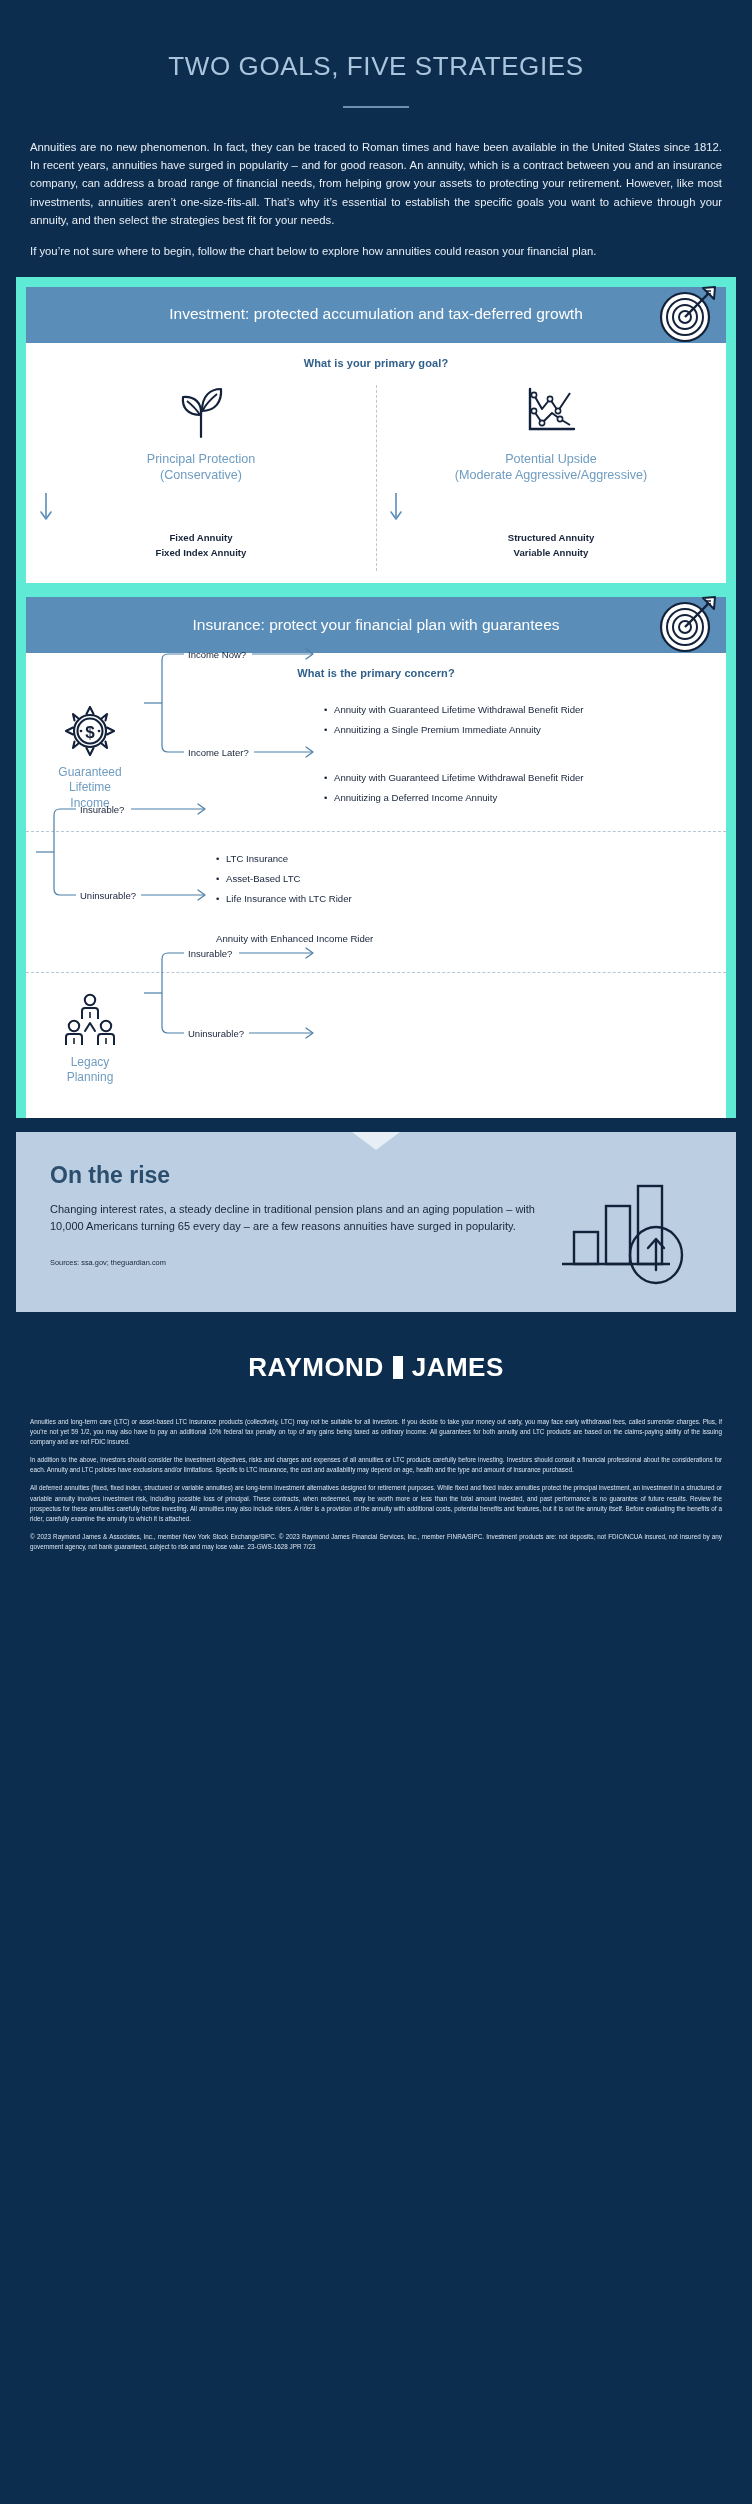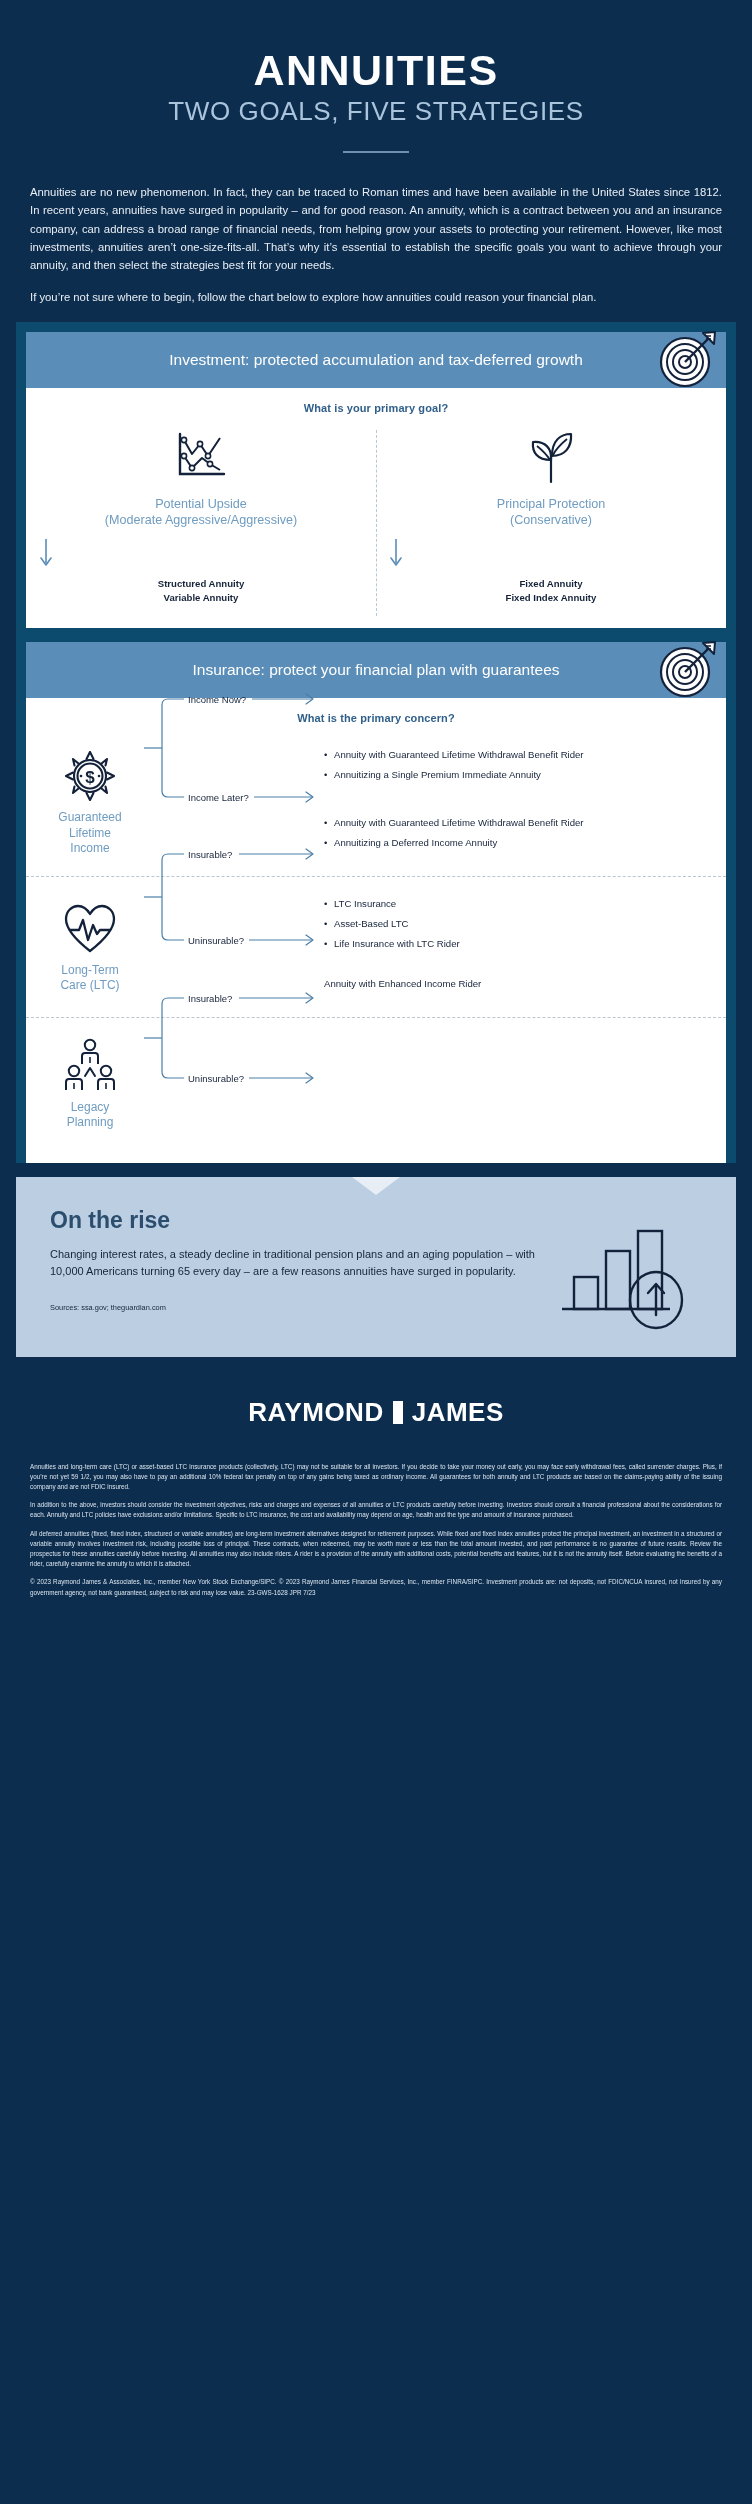--- a/index.html
+++ b/index.html
@@ -29,21 +29,21 @@
   
   .intro { padding: 30px 30px 0; }
   .intro p {
     font-size: 11.3px; line-height: 1.62; color: #e8eef5;
     text-align: justify; margin-bottom: 13px;
   }
 
   
   .card {
     margin: 16px 16px 0;
-    background: #0c4a6e;
+    background: #5eead4;
     padding: 10px 10px 0;
   }
   .panel { background: #ffffff; margin-bottom: 14px; }
 
   .band {
     background: #5a8db8;
     padding: 17px 18px;
     display: flex; align-items: center; justify-content: center;
     position: relative;
     min-height: 56px;
@@ -152,21 +152,20 @@
   .disclaimer p:last-child { margin-bottom: 0; }
 
   svg { display: block; }
 </style>
 </head>
 <body>
 
 <div class="page">
 
   <div class="hero">
-    <div class="hero-title">ANNUITIES</div>
     <div class="hero-sub">TWO GOALS, FIVE STRATEGIES</div>
     <div class="hero-rule"></div>
   </div>
 
   <div class="intro">
     <p>Annuities are no new phenomenon. In fact, they can be traced to Roman times and have been available in the United States since 1812. In recent years, annuities have surged in popularity – and for good reason. An annuity, which is a contract between you and an insurance company, can address a broad range of financial needs, from helping grow your assets to protecting your retirement. However, like most investments, annuities aren’t one-size-fits-all. That’s why it’s essential to establish the specific goals you want to achieve through your annuity, and then select the strategies best fit for your needs.</p>
     <p>If you’re not sure where to begin, follow the chart below to explore how annuities could reason your financial plan.</p>
   </div>
 
   <div class="card">
@@ -185,20 +184,46 @@
             <path d="M50 7 L55 7 M50 10 L55 10" stroke="#13223a" stroke-width="1.4"></path>
           </svg>
         </span>
       </div>
       <div class="question">What is your primary goal?</div>
       <div class="two-col">
         <div class="divider"></div>
 
         <div class="col">
           <div class="col-icon">
+            <svg width="56" height="54" viewBox="0 0 56 54">
+              <path d="M28 52 L28 26" stroke="#13223a" stroke-width="2.2" fill="none" stroke-linecap="round"></path>
+              <path d="M28 30 C14 30 9 22 10 12 C22 11 29 18 28 30 Z" fill="none" stroke="#13223a" stroke-width="2.2" stroke-linejoin="round"></path>
+              <path d="M14 16 C19 20 24 25 27 30" stroke="#13223a" stroke-width="1.8" fill="none"></path>
+              <path d="M29 26 C29 11 37 4 48 4 C49 17 42 26 29 26 Z" fill="none" stroke="#13223a" stroke-width="2.2" stroke-linejoin="round"></path>
+              <path d="M44 9 C38 14 33 19 30 25" stroke="#13223a" stroke-width="1.8" fill="none"></path>
+            </svg>
+          </div>
+          <div class="col-label">
+            <span>Principal Protection</span><br>
+            <span>(Conservative)</span>
+          </div>
+          <div class="arrow-down">
+            <svg width="16" height="30" viewBox="0 0 16 30">
+              <path d="M8 0 L8 24" stroke="#5a8db8" stroke-width="1.6" fill="none"></path>
+              <path d="M3 19 L8 26 L13 19" stroke="#5a8db8" stroke-width="1.6" fill="none" stroke-linecap="round" stroke-linejoin="round"></path>
+            </svg>
+          </div>
+          <div class="col-items">
+            <span>Fixed Annuity</span><br>
+            <span>Fixed Index Annuity</span>
+          </div>
+        </div>
+
+        <div class="col">
+          <div class="col-icon">
             <svg width="58" height="54" viewBox="0 0 58 54">
               <path d="M8 4 L8 44 L52 44" stroke="#13223a" stroke-width="2.4" fill="none" stroke-linecap="round"></path>
               <path d="M12 10 L20 24 L28 14 L36 26 L48 8" stroke="#13223a" stroke-width="2" fill="none" stroke-linejoin="round"></path>
               <circle cx="12" cy="10" r="2.6" fill="#fff" stroke="#13223a" stroke-width="1.6"></circle>
               <circle cx="28" cy="14" r="2.6" fill="#fff" stroke="#13223a" stroke-width="1.6"></circle>
               <circle cx="36" cy="26" r="2.6" fill="#fff" stroke="#13223a" stroke-width="1.6"></circle>
               <path d="M12 26 L20 38 L30 28 L38 34 L48 40" stroke="#13223a" stroke-width="2" fill="none" stroke-linejoin="round"></path>
               <circle cx="12" cy="26" r="2.6" fill="#fff" stroke="#13223a" stroke-width="1.6"></circle>
               <circle cx="20" cy="38" r="2.6" fill="#fff" stroke="#13223a" stroke-width="1.6"></circle>
               <circle cx="38" cy="34" r="2.6" fill="#fff" stroke="#13223a" stroke-width="1.6"></circle>
@@ -210,46 +235,20 @@
           </div>
           <div class="arrow-down">
             <svg width="16" height="30" viewBox="0 0 16 30">
               <path d="M8 0 L8 24" stroke="#5a8db8" stroke-width="1.6" fill="none"></path>
               <path d="M3 19 L8 26 L13 19" stroke="#5a8db8" stroke-width="1.6" fill="none" stroke-linecap="round" stroke-linejoin="round"></path>
             </svg>
           </div>
           <div class="col-items">
             <span>Structured Annuity</span><br>
             <span>Variable Annuity</span>
-          </div>
-        </div>
-
-        <div class="col">
-          <div class="col-icon">
-            <svg width="56" height="54" viewBox="0 0 56 54">
-              <path d="M28 52 L28 26" stroke="#13223a" stroke-width="2.2" fill="none" stroke-linecap="round"></path>
-              <path d="M28 30 C14 30 9 22 10 12 C22 11 29 18 28 30 Z" fill="none" stroke="#13223a" stroke-width="2.2" stroke-linejoin="round"></path>
-              <path d="M14 16 C19 20 24 25 27 30" stroke="#13223a" stroke-width="1.8" fill="none"></path>
-              <path d="M29 26 C29 11 37 4 48 4 C49 17 42 26 29 26 Z" fill="none" stroke="#13223a" stroke-width="2.2" stroke-linejoin="round"></path>
-              <path d="M44 9 C38 14 33 19 30 25" stroke="#13223a" stroke-width="1.8" fill="none"></path>
-            </svg>
-          </div>
-          <div class="col-label">
-            <span>Principal Protection</span><br>
-            <span>(Conservative)</span>
-          </div>
-          <div class="arrow-down">
-            <svg width="16" height="30" viewBox="0 0 16 30">
-              <path d="M8 0 L8 24" stroke="#5a8db8" stroke-width="1.6" fill="none"></path>
-              <path d="M3 19 L8 26 L13 19" stroke="#5a8db8" stroke-width="1.6" fill="none" stroke-linecap="round" stroke-linejoin="round"></path>
-            </svg>
-          </div>
-          <div class="col-items">
-            <span>Fixed Annuity</span><br>
-            <span>Fixed Index Annuity</span>
           </div>
         </div>
       </div>
     </div>
 
     <div class="panel">
       <div class="band">
         <div class="band-title">Insurance: protect your financial plan with guarantees</div>
         <span class="target-icon">
           <svg width="62" height="62" viewBox="0 0 62 62">
@@ -325,32 +324,20 @@
               </div>
             <div class="outcome">
                 <span class="bullet">•</span>
                 <span>Annuitizing a Deferred Income Annuity</span>
               </div>
           </div>
         </div>
       </div>
 
       <div class="irow" style="padding-top:20px;padding-bottom:20px;">
-        <div class="irow-left">
-          <div class="irow-icon">
-            <svg width="56" height="52" viewBox="0 0 56 52">
-              <path d="M28 48 C10 34 4 24 4 16 C4 8 10 3 16 3 C21 3 25 6 28 11 C31 6 35 3 40 3 C46 3 52 8 52 16 C52 24 46 34 28 48 Z" fill="none" stroke="#13223a" stroke-width="2.3" stroke-linejoin="round"></path>
-              <path d="M8 27 L17 27 L21 17 L26 37 L31 22 L35 31 L38 27 L48 27" fill="none" stroke="#13223a" stroke-width="2.3" stroke-linejoin="round" stroke-linecap="round"></path>
-            </svg>
-          </div>
-          <div class="irow-label">
-            <span>Long-Term</span><br>
-            <span>Care (LTC)</span>
-          </div>
-        </div>
         <div class="irow-mid" style="width:176px;align-self:stretch;">
           <svg width="176" height="130" viewBox="0 0 176 130" style="position:absolute;top:50%;transform:translateY(-50%);left:0;">
             <path d="M0 65 L18 65" stroke="#4a7fa8" stroke-width="1.2" fill="none"></path>
             <path d="M18 65 L18 28 Q18 22 24 22 L40 22" stroke="#4a7fa8" stroke-width="1.2" fill="none"></path>
             <path d="M18 65 L18 102 Q18 108 24 108 L40 108" stroke="#4a7fa8" stroke-width="1.2" fill="none"></path>
             <text x="44" y="25.5" font-family="Liberation Sans, sans-serif" font-size="9.5" fill="#16243b">Insurable?</text>
             <path d="M95 22 L168 22" stroke="#4a7fa8" stroke-width="1.2" fill="none"></path>
             <path d="M162 17 L169 22 L162 27" stroke="#4a7fa8" stroke-width="1.2" fill="none" stroke-linecap="round" stroke-linejoin="round"></path>
             <text x="44" y="111.5" font-family="Liberation Sans, sans-serif" font-size="9.5" fill="#16243b">Uninsurable?</text>
             <path d="M105 108 L168 108" stroke="#4a7fa8" stroke-width="1.2" fill="none"></path>

